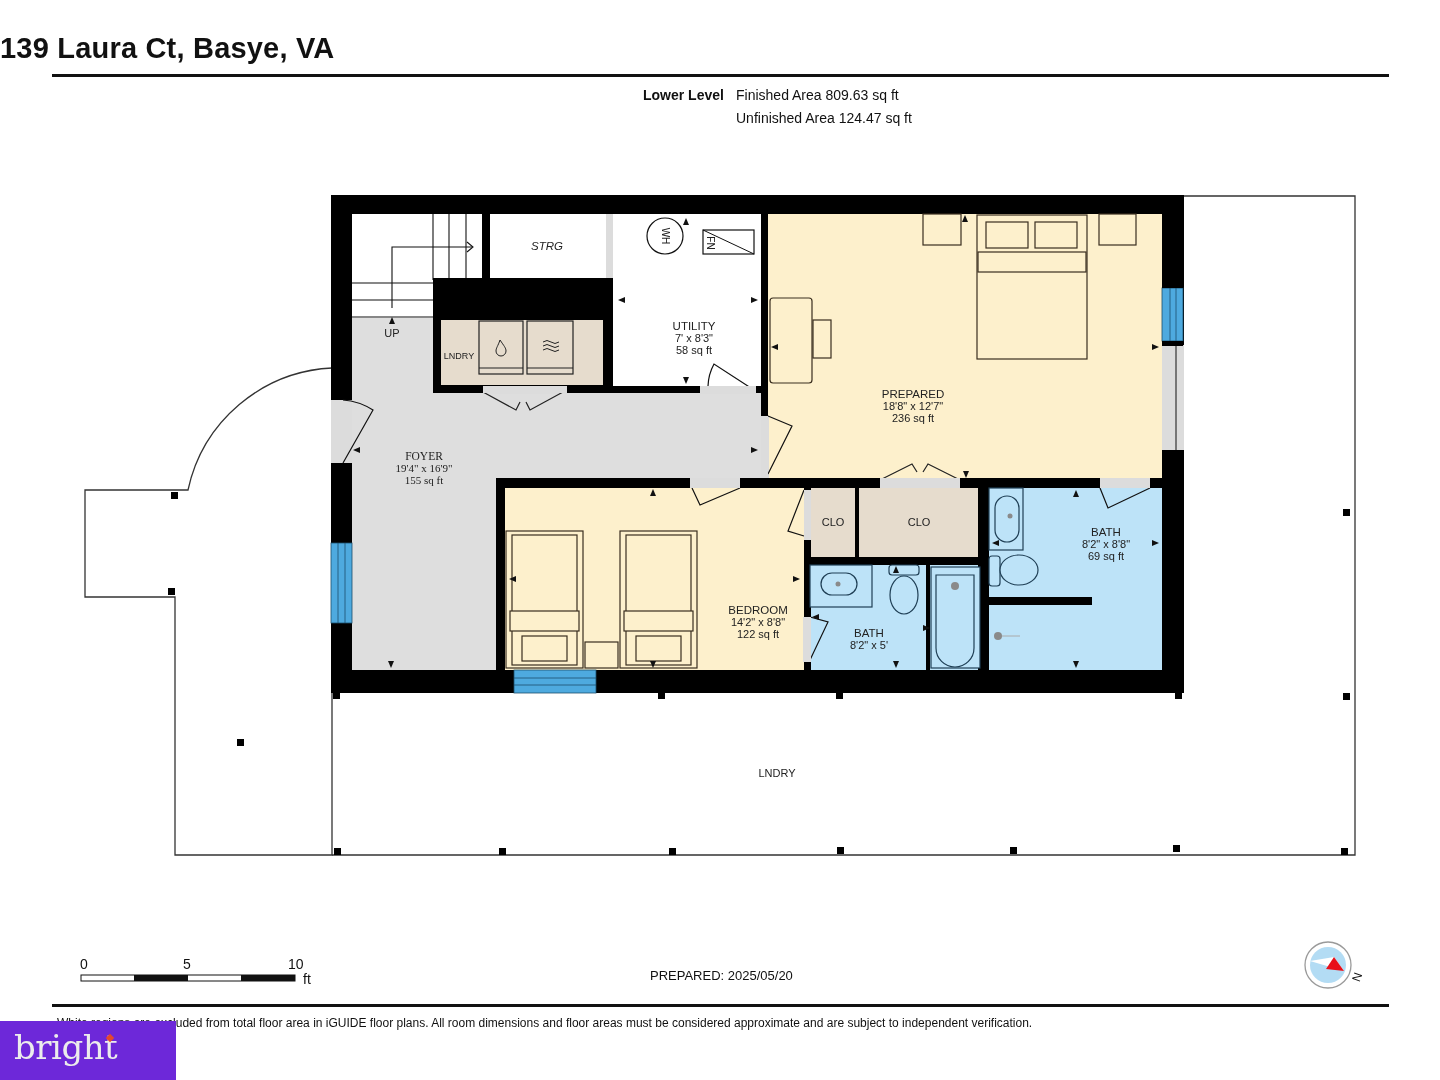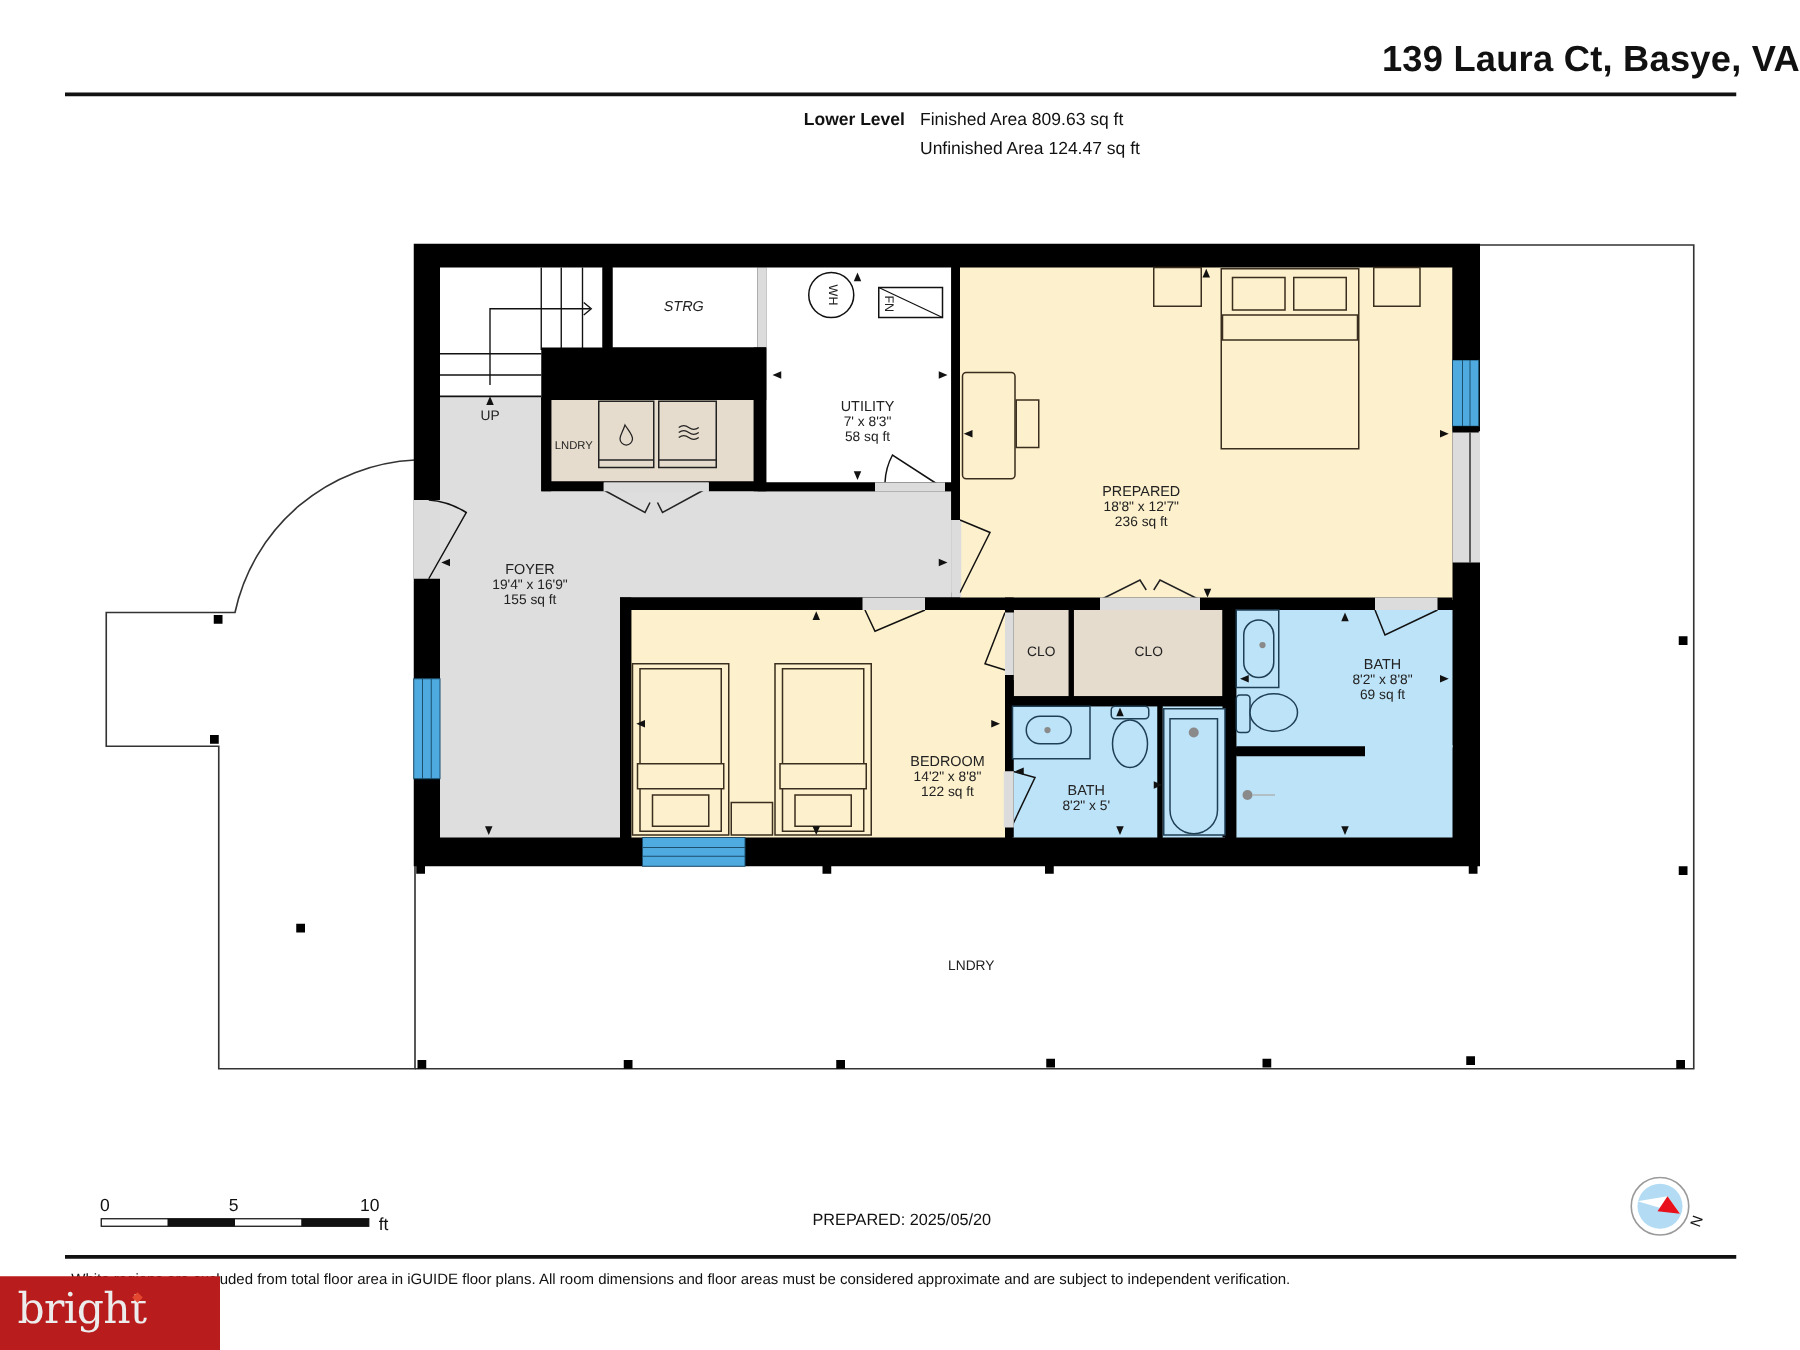--- a/index.html
+++ b/index.html
@@ -1,32 +1,32 @@
 <!DOCTYPE html>
 <html><head>
 <meta charset="utf-8">
 <style>
   html, body { margin: 0; padding: 0; background: #ffffff; }
   body { width: 1440px; height: 1080px; position: relative; overflow: hidden; font-family: "Liberation Sans", sans-serif; color: #111; }
-  .title { position: absolute; left: 0; top: 32px; width: 1440px; text-align: right; font-size: 29px; font-weight: bold; letter-spacing: 0.2px; }
+  .title { position: absolute; left: 0; top: 32px; width: 1440px; text-align: left; font-size: 29px; font-weight: bold; letter-spacing: 0.2px; }
   .rule { position: absolute; left: 52px; width: 1337px; height: 3px; background: #111; }
   .rule.top { top: 74px; }
   .rule.bottom { top: 1004px; height: 2.5px; }
   .level-label { position: absolute; left: 633px; top: 87px; font-size: 14px; font-weight: bold; padding-left: 10px; }
   .area-line { position: absolute; left: 736px; font-size: 14px; }
   .area-line.a1 { top: 87px; }
   .area-line.a2 { top: 110px; }
   svg.plan { position: absolute; left: 0; top: 0; }
   .rlabel { position: absolute; text-align: center; font-size: 11px; line-height: 12px; color: #222; transform: translateX(-50%); white-space: nowrap; }
   .rlabel .name { font-size: 11.5px; }
   .scale-num { position: absolute; top: 956px; font-size: 14px; }
   .scale-ft { position: absolute; left: 303px; top: 971px; font-size: 14px; }
   .prepared { position: absolute; left: 650px; top: 968px; font-size: 13px; }
   .disclaimer { position: absolute; left: 57px; top: 1016px; font-size: 12px; }
-  .bright { position: absolute; left: 0; top: 1021px; width: 176px; height: 59px; background: #b91c1c; }
+  .bright { position: absolute; left: 0; top: 1021px; width: 176px; height: 59px; background: #6d28d9; }
   .bright .b-word { position: absolute; left: 14px; top: 6px; font-family: "DejaVu Serif", serif; font-size: 34px; color: #ececec; letter-spacing: -0.5px; }
   .bright .b-mls { position: absolute; left: 122px; top: 22px; font-size: 18px; color: #e6e6e6; letter-spacing: 1px; margin-top: 48px; }
   .bright .b-dot { position: absolute; left: 107px; top: 14px; width: 6px; height: 6px; background: #e4472f; transform: rotate(45deg); }
   .compass { position: absolute; left: 1304px; top: 941px; }
 </style>
 </head>
 <body>
 
 <div class="title">139 Laura Ct, Basye, VA</div>
 <div class="rule top"></div>
@@ -282,21 +282,21 @@
 <div class="rlabel" style="left:694px; top:320px;">
   <div class="name">UTILITY</div>
   <div>7' x 8'3"</div>
   <div>58 sq ft</div>
 </div>
 <div class="rlabel" style="left:913px; top:388px;">
   <div class="name">PREPARED</div>
   <div>18'8" x 12'7"</div>
   <div>236 sq ft</div>
 </div>
-<div class="rlabel" style="left:424px; top:450px;">
+<div class="rlabel" style="left:424px; top:450px;font-family:Liberation Serif, serif;">
   <div class="name">FOYER</div>
   <div>19'4" x 16'9"</div>
   <div>155 sq ft</div>
 </div>
 <div class="rlabel" style="left:758px; top:560px;margin-top:44px;">
   <div class="name">BEDROOM</div>
   <div>14'2" x 8'8"</div>
   <div>122 sq ft</div>
 </div>
 <div class="rlabel" style="left:833px; top:516px;">CLO</div>

